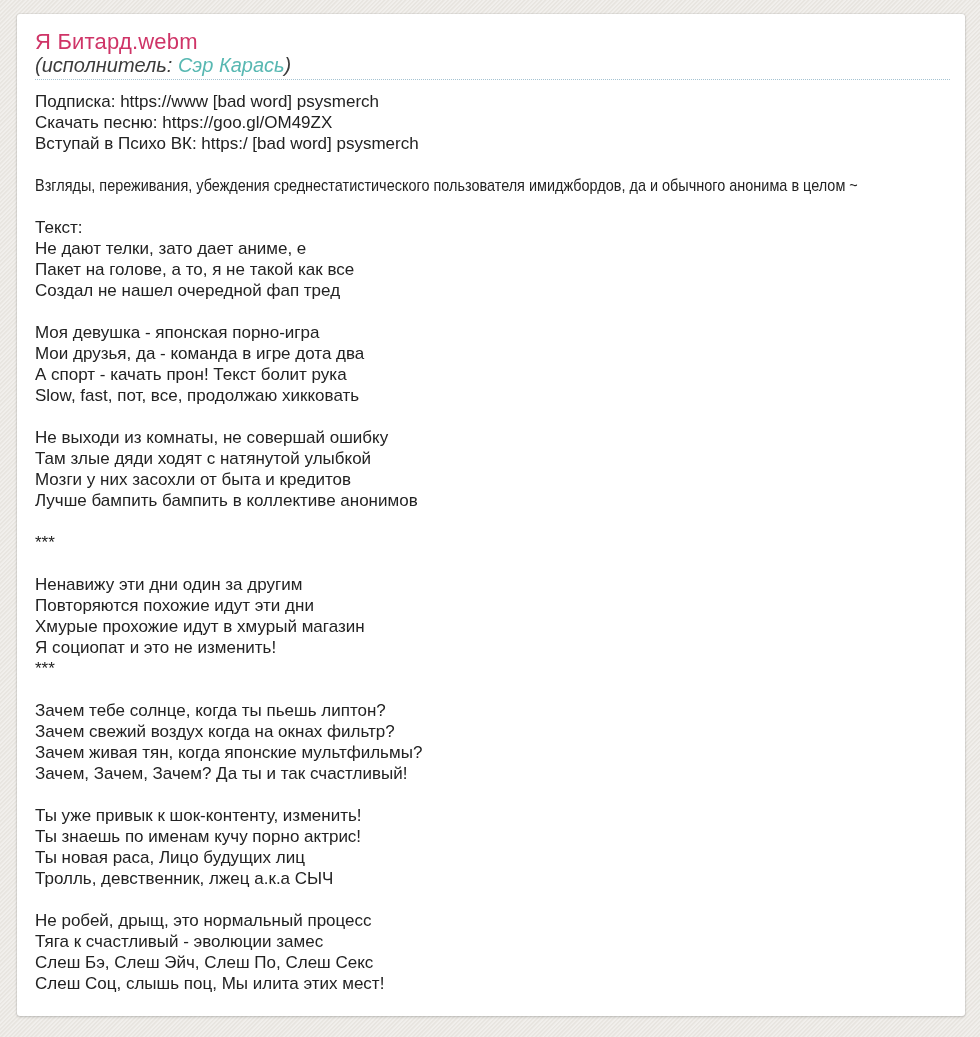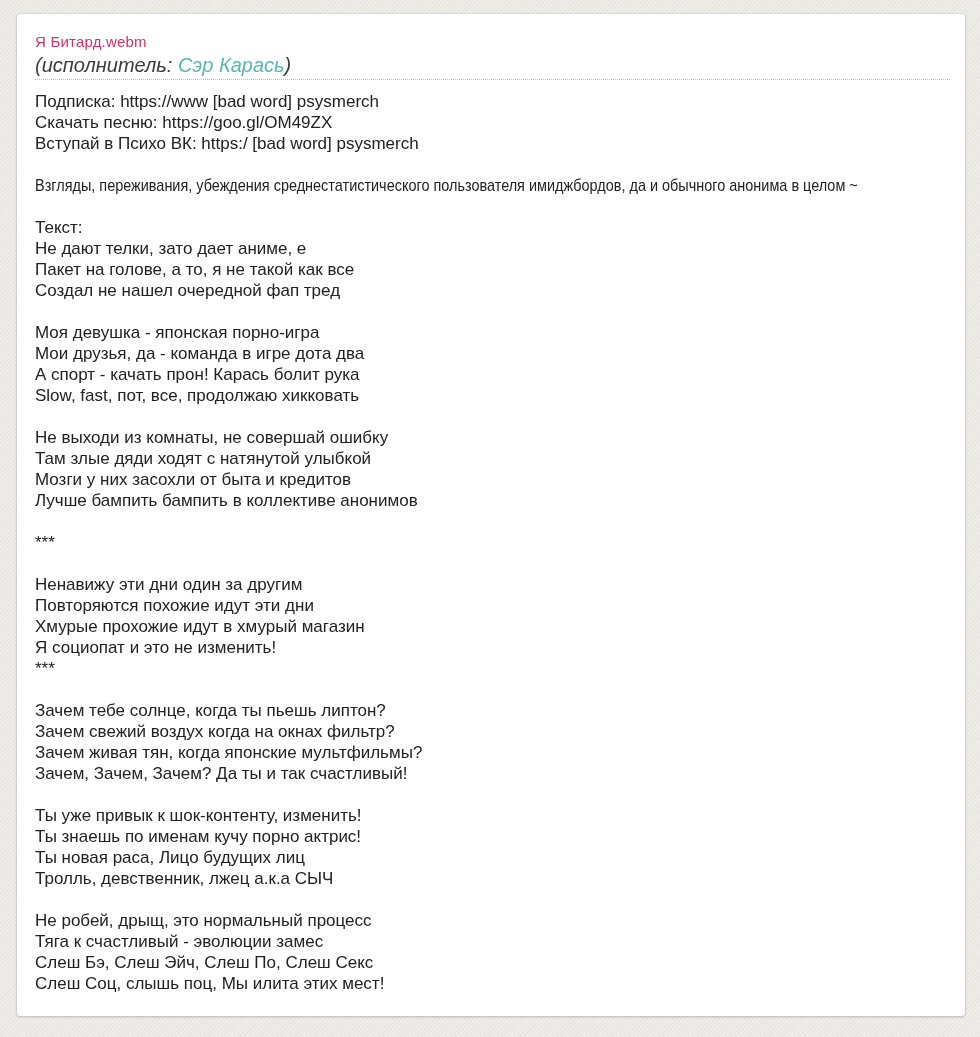--- a/index.html
+++ b/index.html
@@ -24,21 +24,21 @@
     width: 948px;
     height: 1002px;
     box-sizing: border-box;
     background: #ffffff;
     border-radius: 3px;
     box-shadow: 0 1px 3px rgba(0,0,0,0.18), 0 0 0 1px rgba(0,0,0,0.04);
     padding: 16px 15px 0 18px;
   }
   .title {
     margin: 0 0 3px 0;
-    font-size: 15px;
+    font-size: 22px;
     line-height: 24px;
     font-weight: 400;
     color: #cf3467;
     letter-spacing: 0.2px;
   }
   .subtitle {
     font-size: 20px;
     line-height: 16px;
     color: #3c3c3c;
     font-style: italic;
@@ -94,21 +94,21 @@
       </div>
       <div class="block">
         <div class="line">Текст:</div>
         <div class="line">Не дают телки, зато дает аниме, е</div>
         <div class="line">Пакет на голове, а то, я не такой как все</div>
         <div class="line">Создал не нашел очередной фап тред</div>
       </div>
       <div class="block">
         <div class="line">Моя девушка - японская порно-игра</div>
         <div class="line">Мои друзья, да - команда в игре дота два</div>
-        <div class="line">А спорт - качать прон! Карась болит рука</div>
+        <div class="line">А спорт - качать прон! Текст болит рука</div>
         <div class="line">Slow, fast, пот, все, продолжаю хикковать</div>
       </div>
       <div class="block">
         <div class="line">Не выходи из комнаты, не совершай ошибку</div>
         <div class="line">Там злые дяди ходят с натянутой улыбкой</div>
         <div class="line">Мозги у них засохли от быта и кредитов</div>
         <div class="line">Лучше бампить бампить в коллективе анонимов</div>
       </div>
       <div class="block">
         <div class="line">***</div>

